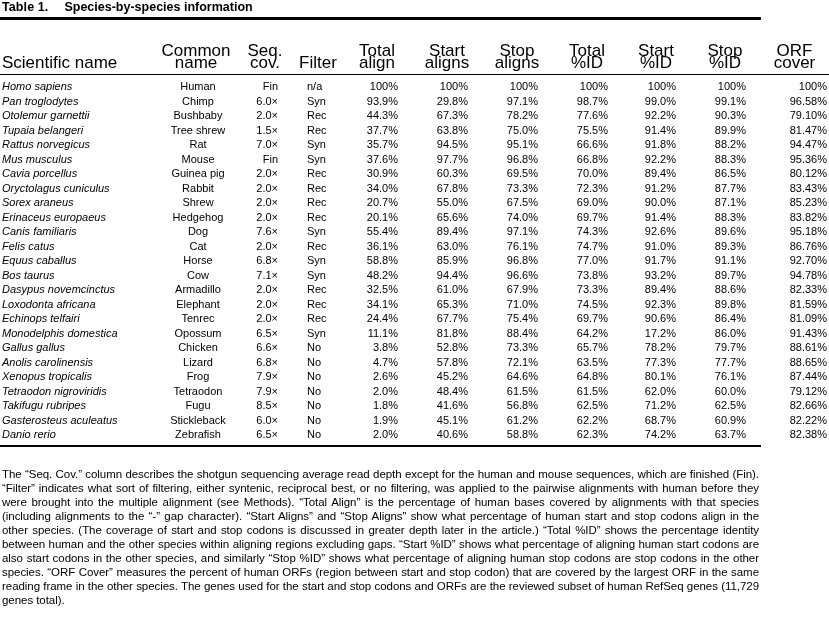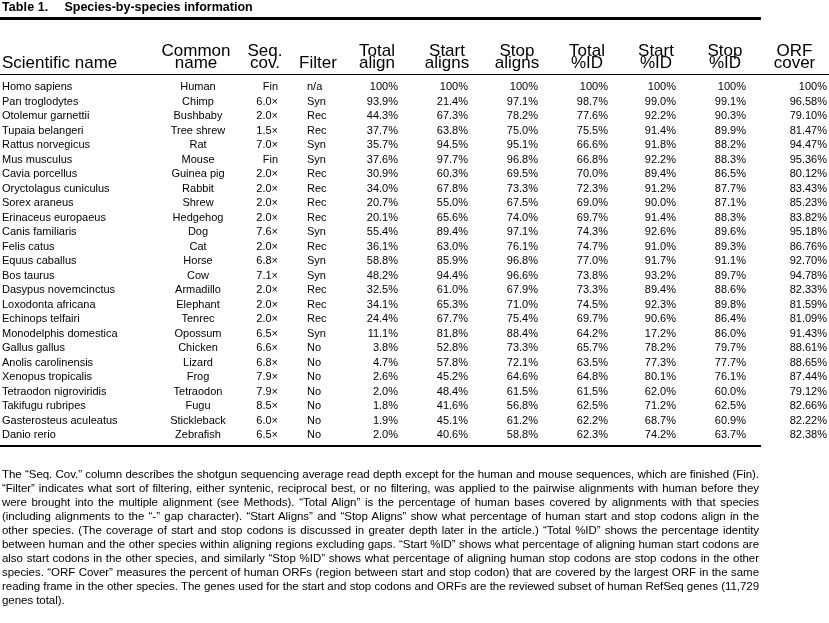--- a/index.html
+++ b/index.html
@@ -60,21 +60,21 @@
     line-height: 14.5px;
     height: 14.5px;
     padding: 0;
     white-space: nowrap;
     overflow: hidden;
   }
   tbody tr:first-child td { padding-top: 4px; }
   tbody tr:last-child td  { padding-bottom: 3px; }
 
   
-  td.col-0 { text-align: left; padding-left: 2px; }
+  td.col-0 { text-align: left; font-style: italic; padding-left: 2px; }
   th.col-0 { text-align: left; padding-left: 2px; }
   td.col-1 { text-align: center; padding-left: 4px; }
   td.col-2 { text-align: right; padding-right: 16px; }
   td.col-3 { text-align: left; padding-left: 13px; }
   td.col-4, td.col-5, td.col-6, td.col-7, td.col-8, td.col-9 {
     text-align: right; padding-right: 14px;
   }
   td.col-10 { text-align: right; padding-right: 2px; }
 
   .footnote {
@@ -148,21 +148,21 @@
           <td class="col-8">100%</td>
           <td class="col-9">100%</td>
           <td class="col-10">100%</td>
         </tr>
         <tr>
           <td class="col-0">Pan troglodytes</td>
           <td class="col-1">Chimp</td>
           <td class="col-2">6.0×</td>
           <td class="col-3">Syn</td>
           <td class="col-4">93.9%</td>
-          <td class="col-5">21.4%</td>
+          <td class="col-5">29.8%</td>
           <td class="col-6">97.1%</td>
           <td class="col-7">98.7%</td>
           <td class="col-8">99.0%</td>
           <td class="col-9">99.1%</td>
           <td class="col-10">96.58%</td>
         </tr>
         <tr>
           <td class="col-0">Otolemur garnettii</td>
           <td class="col-1">Bushbaby</td>
           <td class="col-2">2.0×</td>

